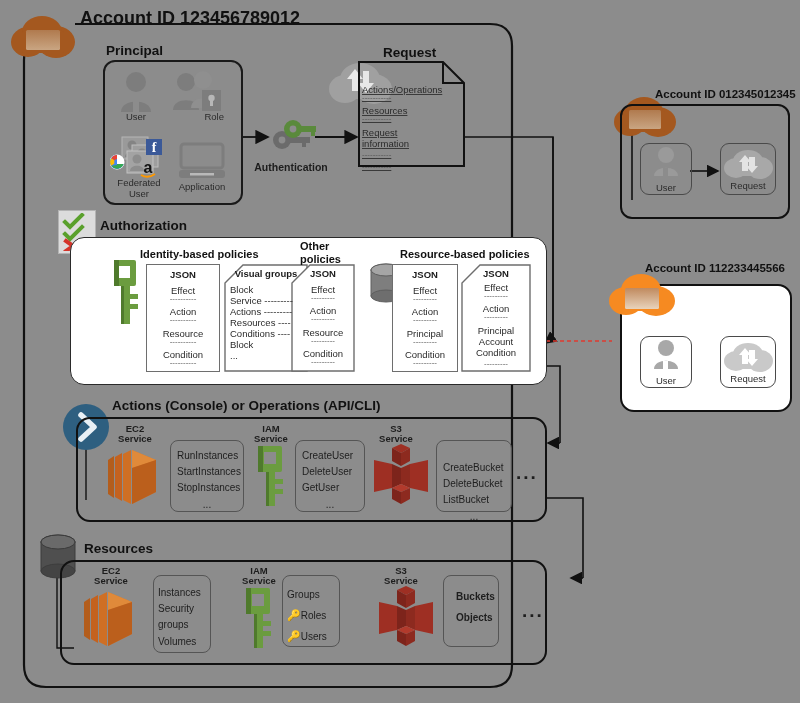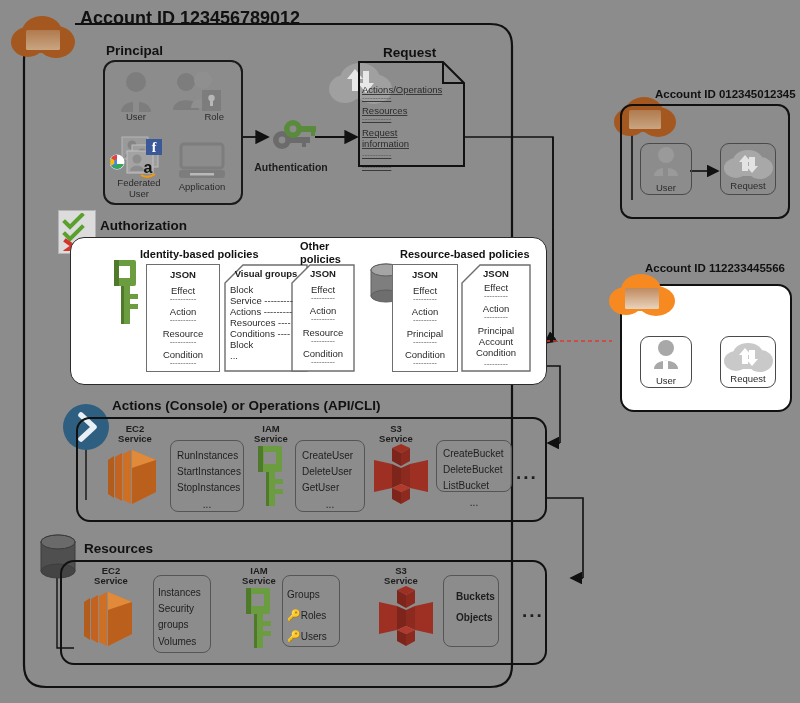--- a/index.html
+++ b/index.html
@@ -500,21 +500,21 @@
         <polygon points="2,16 20,20 20,44 2,48" fill="#9e2f23"></polygon>
         <polygon points="56,16 38,20 38,44 56,48" fill="#9e2f23"></polygon>
         <polygon points="20,20 29,24 29,40 20,44" fill="#7d241b"></polygon>
         <polygon points="38,20 29,24 29,40 38,44" fill="#8d2a1f"></polygon>
         <polygon points="20,44 29,40 38,44 29,48" fill="#b23a2c"></polygon>
         <polygon points="20,44 29,48 29,60 20,55" fill="#7d241b"></polygon>
         <polygon points="38,44 29,48 29,60 38,55" fill="#8d2a1f"></polygon>
       </g>
     </svg>
   </div>
-  <div class="abs list-box" style="left:436px; top:440px; width:76px; height:52px; padding:5px 6px;">
+  <div class="abs list-box" style="left:436px; top:440px; width:76px; height:72px; padding:19px 6px;">
     <div>CreateBucket</div>
     <div>DeleteBucket</div>
     <div>ListBucket</div>
     <div style="text-align:center;">...</div>
   </div>
   <div class="abs ellipsis" style="left:516px; top:462px;">...</div>
 
   <div class="abs" style="left:38px; top:533px; width:40px; height:50px;">
     <svg width="40" height="50" viewBox="0 0 40 50">
       <ellipse cx="20" cy="9" rx="17" ry="7" fill="#5e5e5e" stroke="#3d3d3d"></ellipse>

